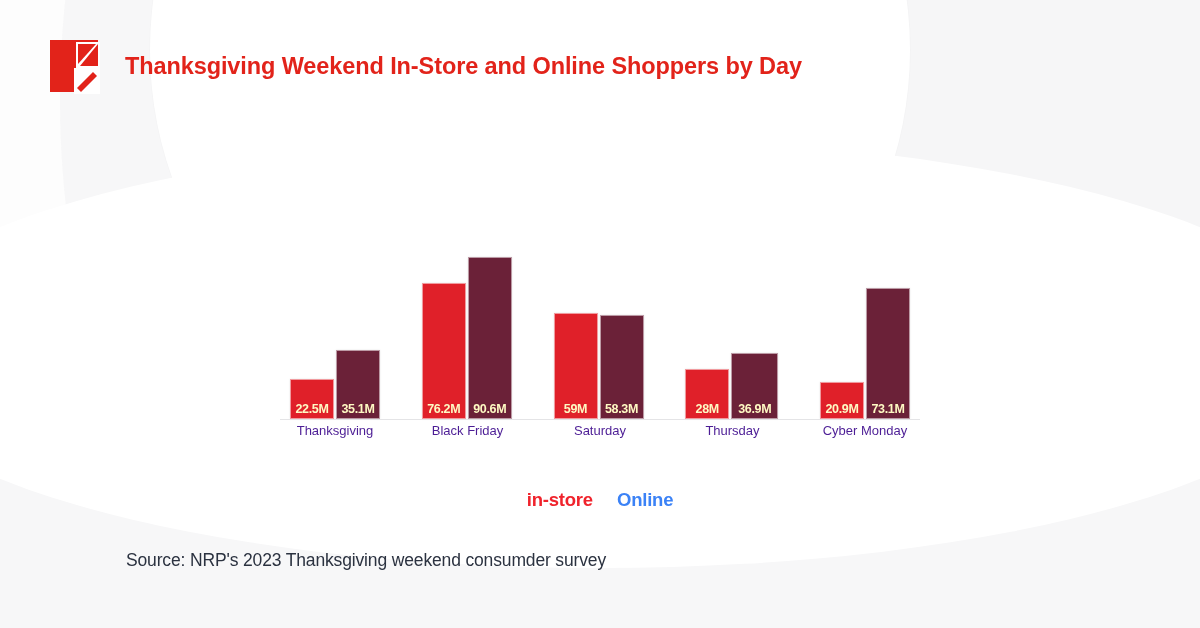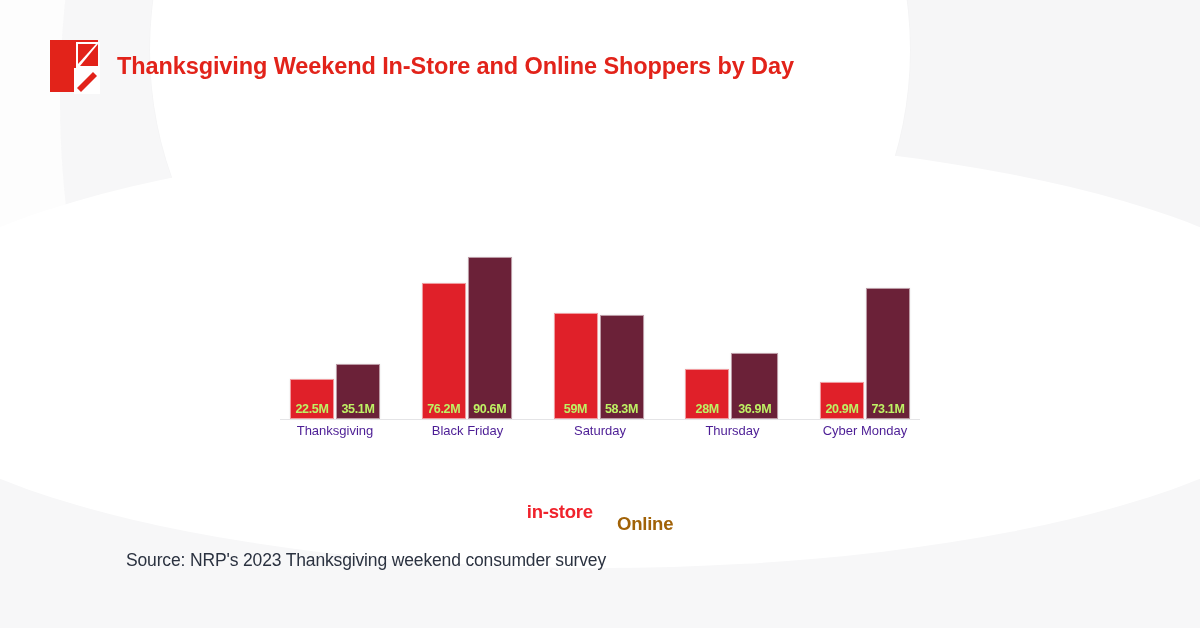--- a/index.html
+++ b/index.html
@@ -73,21 +73,21 @@
     background: #ffffff;
     border-radius: 50%;
   }
 
   
   .header {
     position: absolute;
     left: 48px; top: 38px;
     display: flex;
     align-items: center;
-    gap: 17px;
+    gap: 25px;
   }
   .logo-mark {
     width: 52px; height: 56px;
     position: relative;
     flex: none;
   }
   .logo-mark svg { display: block; }
   .page-title {
     font-size: 23.5px;
     font-weight: bold;
@@ -127,21 +127,21 @@
     box-sizing: border-box;
     box-shadow: 0 0 2px rgba(0,0,0,0.10);
   }
   .bar.instore { background: #e02029; }
   .bar.online  { background: #6b2138; }
   .bar-value {
     position: absolute;
     left: 0; right: 0;
     bottom: 3px;
     text-align: center;
-    color: #bef264;
+    color: #fef9c3;
     font-size: 12.5px;
     font-weight: bold;
     letter-spacing: -0.3px;
     line-height: 1;
     white-space: nowrap;
   }
   .axis-line {
     position: absolute;
     left: 0; right: 0;
     top: 183px;
@@ -222,21 +222,21 @@
     </div>
     <div class="page-title">Thanksgiving Weekend In-Store and Online Shoppers by Day</div>
   </div>
 
   <div class="chart">
     <div class="plot" id="plot">
         <div class="group">
           <div class="bar instore" style="height: 40.275px; background: rgb(224, 32, 41);">
             <div class="bar-value">22.5M</div>
           </div>
-          <div class="bar online" style="height: 55px; background: rgb(107, 33, 56);">
+          <div class="bar online" style="height: 69px; background: rgb(107, 33, 56);">
             <div class="bar-value">35.1M</div>
           </div>
         </div>
         <div class="group">
           <div class="bar instore" style="height: 136.398px; background: rgb(224, 32, 41);">
             <div class="bar-value">76.2M</div>
           </div>
           <div class="bar online" style="height: 162.174px; background: rgb(107, 33, 56);">
             <div class="bar-value">90.6M</div>
           </div>
@@ -271,18 +271,18 @@
         <div class="cat-label">Thanksgiving</div>
         <div class="cat-label">Black Friday</div>
         <div class="cat-label">Saturday</div>
         <div class="cat-label">Thursday</div>
         <div class="cat-label">Cyber Monday</div>
       </div>
   </div>
 
   <div class="legend" id="legend">
       <span class="legend-item legend-instore" style="color: rgb(240, 35, 44);">in-store</span>
-      <span class="legend-item legend-online" style="color: #a16207; margin-top: 24px;">Online</span>
+      <span class="legend-item legend-online" style="color: #3b82f6;">Online</span>
     </div>
 
   <div class="source">Source: NRP's 2023 Thanksgiving weekend consumder survey</div>
 
 </div>
 
 </body></html>

